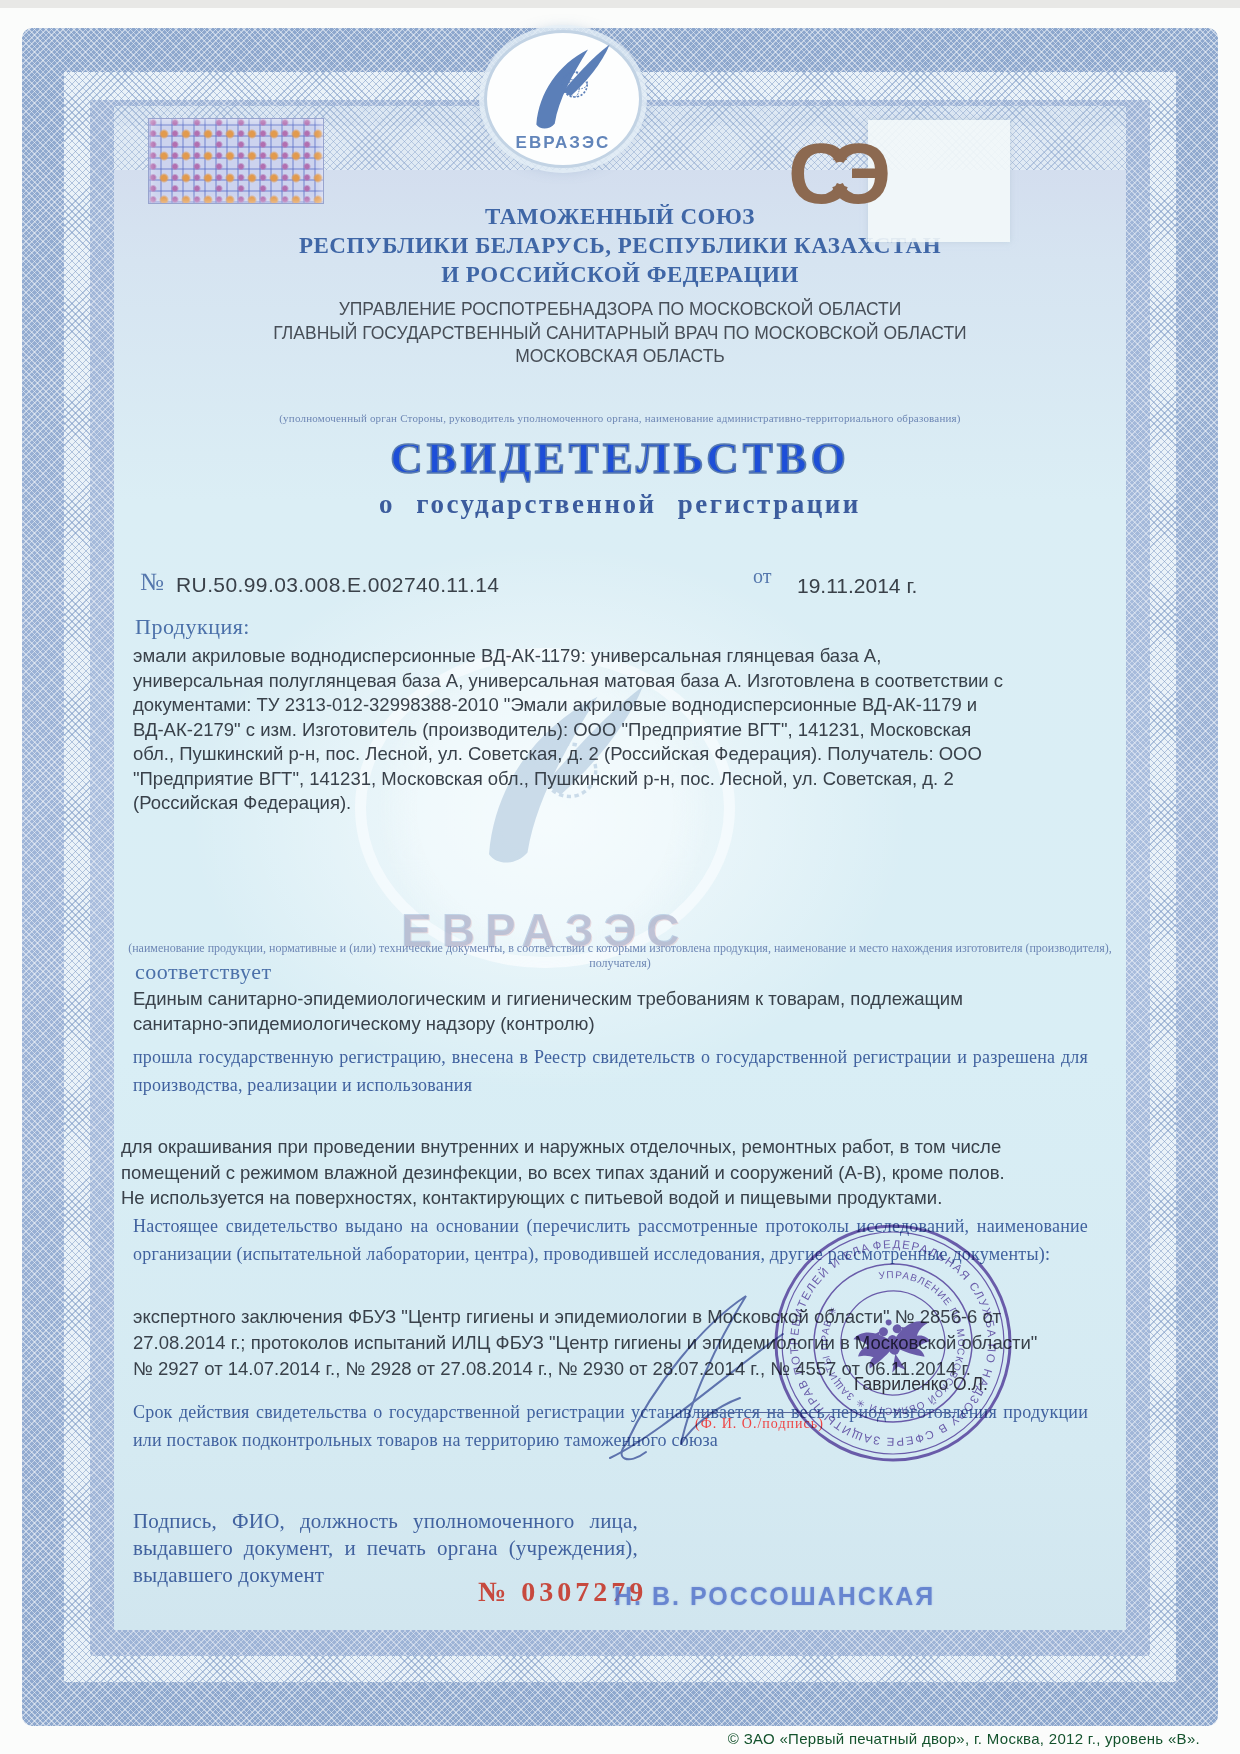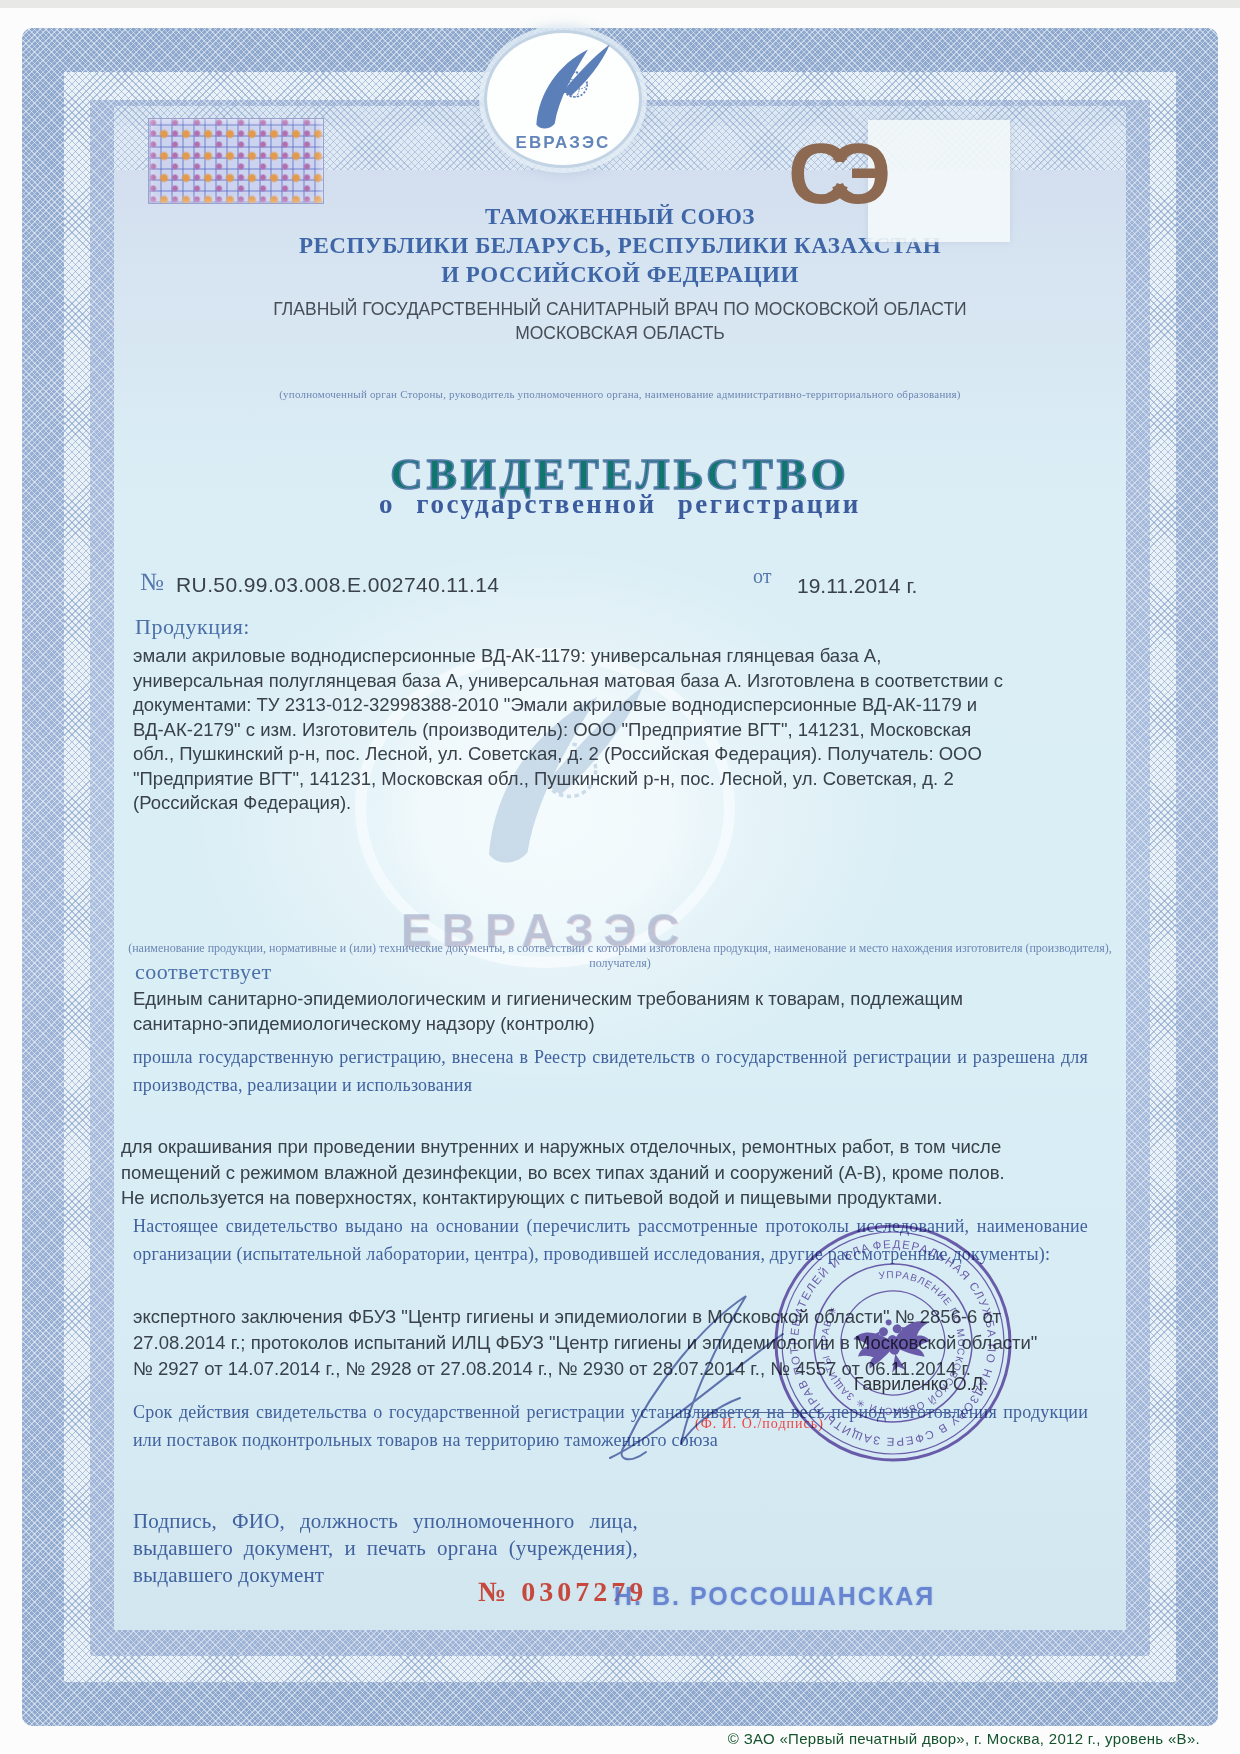--- a/index.html
+++ b/index.html
@@ -89,23 +89,23 @@
   
   .header{position:absolute; left:114px; right:114px; top:194px; text-align:center; z-index:2;}
   .union-line{font-weight:bold; font-size:23px; line-height:29px; color:#3f66a6; letter-spacing:.5px;}
   .authority{margin-top:9px;}
   .authority-line{font-family:"Liberation Sans",sans-serif; font-size:17.5px; line-height:23.5px; color:#474e57;}
   .header-caption{
     margin-top:43px; font-size:11px; color:#6d86b4; letter-spacing:.2px;
   }
   
   .doc-title{
-    position:absolute; left:114px; right:114px; top:440px; text-align:center; z-index:2;
+    position:absolute; left:114px; right:114px; top:424px; text-align:center; z-index:2;
     font-weight:bold; font-size:45px; letter-spacing:4px;
-    color:#0f766e; -webkit-text-stroke:1.6px #5b7dae;
+    color:#1d4ed8; -webkit-text-stroke:1.6px #5b7dae;
     text-shadow:0 0 1px #5b7dae;
   }
   .doc-subtitle{
     position:absolute; left:114px; right:114px; top:481px; text-align:center; z-index:2;
     font-weight:bold; font-size:27px; color:#3c5c9d; letter-spacing:2.5px; word-spacing:12px;
   }
   
   .num-label{position:absolute; left:140px; top:560px; font-size:25px; color:#5577ad; z-index:2;}
   .num-value{position:absolute; left:176px; top:565px; font-family:"Liberation Sans",sans-serif; font-size:21px; color:#3a4149; letter-spacing:.4px; z-index:2;}
   .date-label{position:absolute; left:753px; top:557px; font-size:20px; color:#5577ad; z-index:2;}
@@ -194,20 +194,21 @@
   <div class="hologram"></div>
 
   <div class="se-patch"></div>
   <div class="se-mark">СЭ</div>
 
   <div class="header">
     <div class="union-line">ТАМОЖЕННЫЙ СОЮЗ</div>
     <div class="union-line">РЕСПУБЛИКИ БЕЛАРУСЬ, РЕСПУБЛИКИ КАЗАХСТАН</div>
     <div class="union-line">И РОССИЙСКОЙ ФЕДЕРАЦИИ</div>
     <div class="authority">
+      <div class="authority-line">УПРАВЛЕНИЕ РОСПОТРЕБНАДЗОРА ПО МОСКОВСКОЙ ОБЛАСТИ</div>
       <div class="authority-line">ГЛАВНЫЙ ГОСУДАРСТВЕННЫЙ САНИТАРНЫЙ ВРАЧ ПО МОСКОВСКОЙ ОБЛАСТИ</div>
       <div class="authority-line">МОСКОВСКАЯ ОБЛАСТЬ</div>
     </div>
     <div class="header-caption">(уполномоченный орган Стороны, руководитель уполномоченного органа, наименование административно-территориального образования)</div>
   </div>
 
   <div class="doc-title">СВИДЕТЕЛЬСТВО</div>
   <div class="doc-subtitle">о государственной регистрации</div>
 
   <div class="num-label">№</div>

